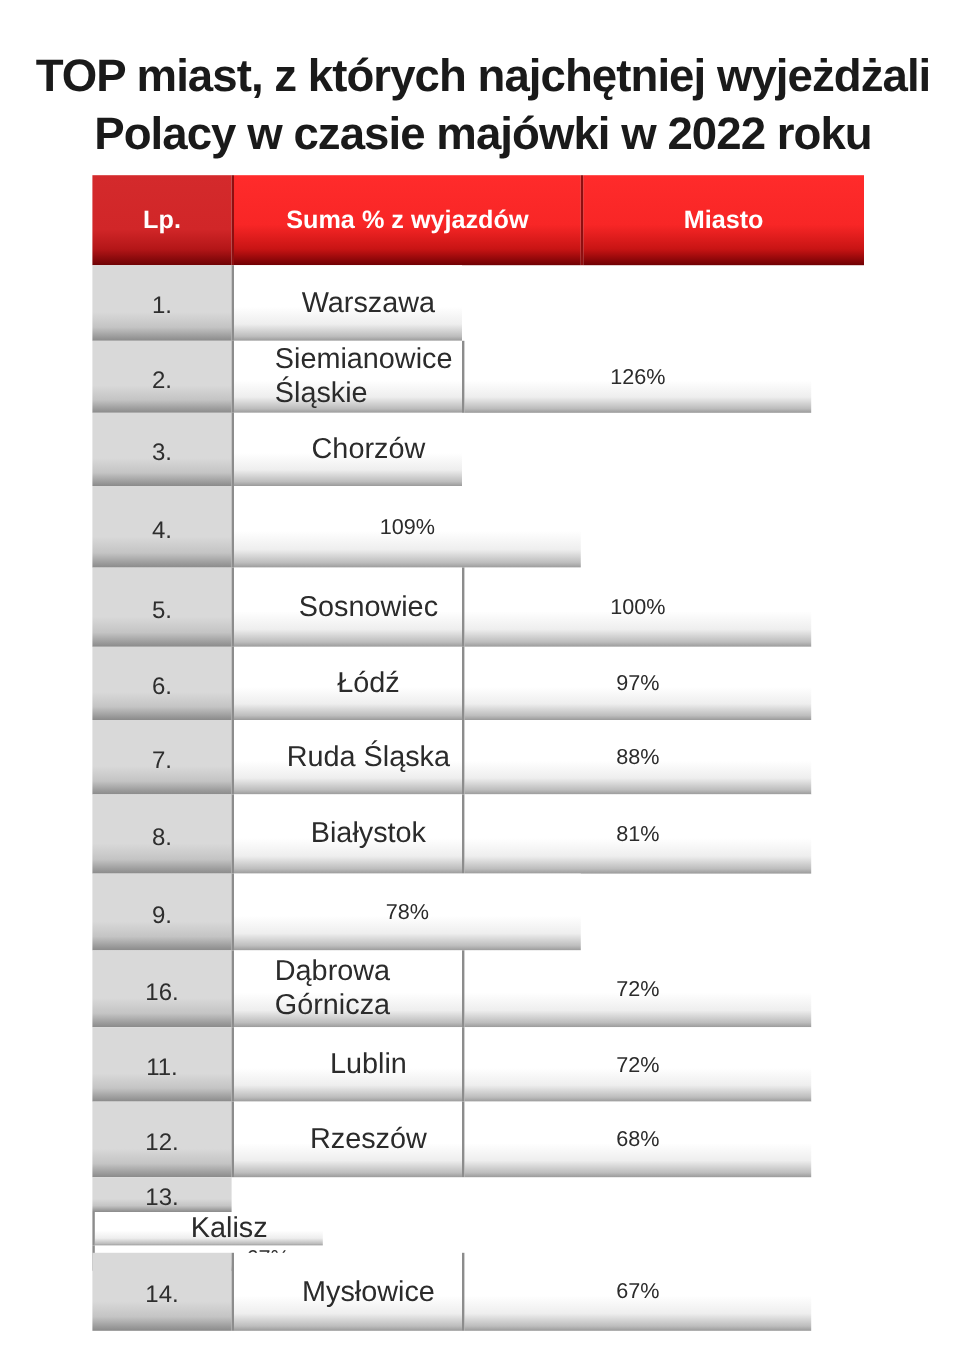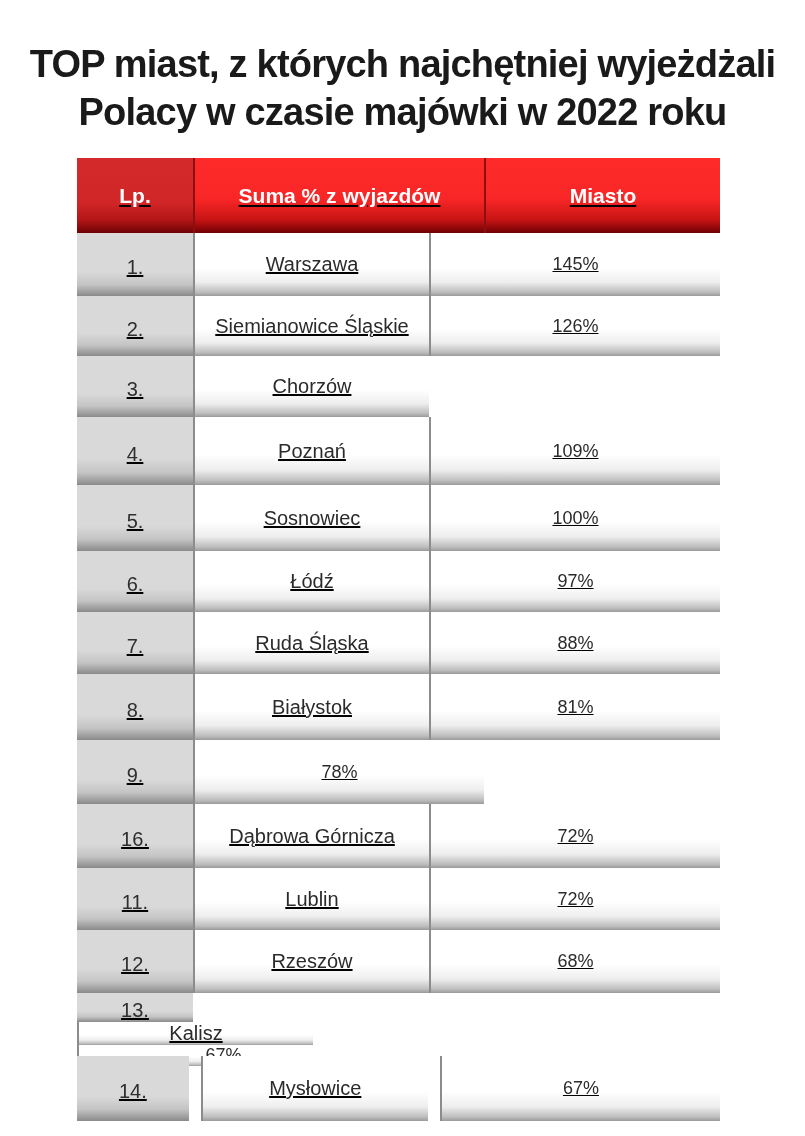--- a/index.html
+++ b/index.html
@@ -23,23 +23,22 @@
       font-family: "Liberation Sans", sans-serif;
       font-weight: bold;
       font-size: 38px;
       line-height: 48px;
       color: #1a1a1a;
       letter-spacing: -0.8px;
     }
     .table {
       position: absolute;
       left: 77px;
-      top: 158px;
+      top: 146px;
       width: 643px;
-      text-decoration: underline;
     }
     .hdr {
       display: flex;
       height: 75px;
       position: relative;
     }
     .hdr .c {
       display: flex;
       align-items: center;
       justify-content: center;
@@ -74,24 +73,25 @@
       color: #2b2b2b;
     }
     .row .c1 {
       width: 116px;
       background: linear-gradient(to bottom, #d9d9d9 0%, #d9d9d9 62%, #c4c4c4 82%, #8a8a8a 100%);
       font-size: 20px;
       color: #2e2e2e;
       padding-top: 6px;
     }
     .row .c2 {
-      width: 236px;
+      width: 192px;
       background: linear-gradient(to bottom, #ffffff 0%, #ffffff 55%, #eeeeee 78%, #bdbdbd 94%, #9a9a9a 100%);
       border-left: 2px solid #8c8c8c;
-      font-size: 20px;
+      font-size: 24px;
+      padding-left: 34px;
     }
     .row .c3 {
       width: 291px;
       background: linear-gradient(to bottom, #ffffff 0%, #ffffff 55%, #eeeeee 78%, #bdbdbd 94%, #9a9a9a 100%);
       border-left: 2px solid #8c8c8c;
       font-size: 18px;
     }
   </style>
 </head>
 <body>
@@ -104,34 +104,32 @@
 <div class="table">
   <div class="hdr">
     <div class="c c1">Lp.</div>
     <div class="c c3">Suma % z wyjazdów</div>
     <div class="c c2">Miasto</div>
   </div>
   <div id="rows">
       <div class="row" style="height: 63px;">
         <div class="c c1">1.</div>
         <div class="c c2">Warszawa</div>
-        <div class="c c3">145%</div>
       </div>
       <div class="row" style="height: 60px;">
         <div class="c c1">2.</div>
         <div class="c c2">Siemianowice Śląskie</div>
         <div class="c c3">126%</div>
       </div>
       <div class="row" style="height: 61px;">
         <div class="c c1">3.</div>
         <div class="c c2">Chorzów</div>
       </div>
       <div class="row" style="height: 68px;">
         <div class="c c1">4.</div>
-        <div class="c c2">Poznań</div>
         <div class="c c3">109%</div>
       </div>
       <div class="row" style="height: 66px;">
         <div class="c c1">5.</div>
         <div class="c c2">Sosnowiec</div>
         <div class="c c3">100%</div>
       </div>
       <div class="row" style="height: 61px;">
         <div class="c c1">6.</div>
         <div class="c c2">Łódź</div>
@@ -164,19 +162,19 @@
       <div class="row" style="height: 63px;">
         <div class="c c1">12.</div>
         <div class="c c2">Rzeszów</div>
         <div class="c c3">68%</div>
       </div>
       <div class="row" style="height: 63px; flex-direction: column;">
         <div class="c c1">13.</div>
         <div class="c c2">Kalisz</div>
         <div class="c c3">67%</div>
       </div>
-      <div class="row" style="height: 65px; gap: 12px;">
+      <div class="row" style="height: 65px;">
         <div class="c c1">14.</div>
         <div class="c c2">Mysłowice</div>
         <div class="c c3">67%</div>
       </div>
     </div>
 </div>
 
 </body></html>

